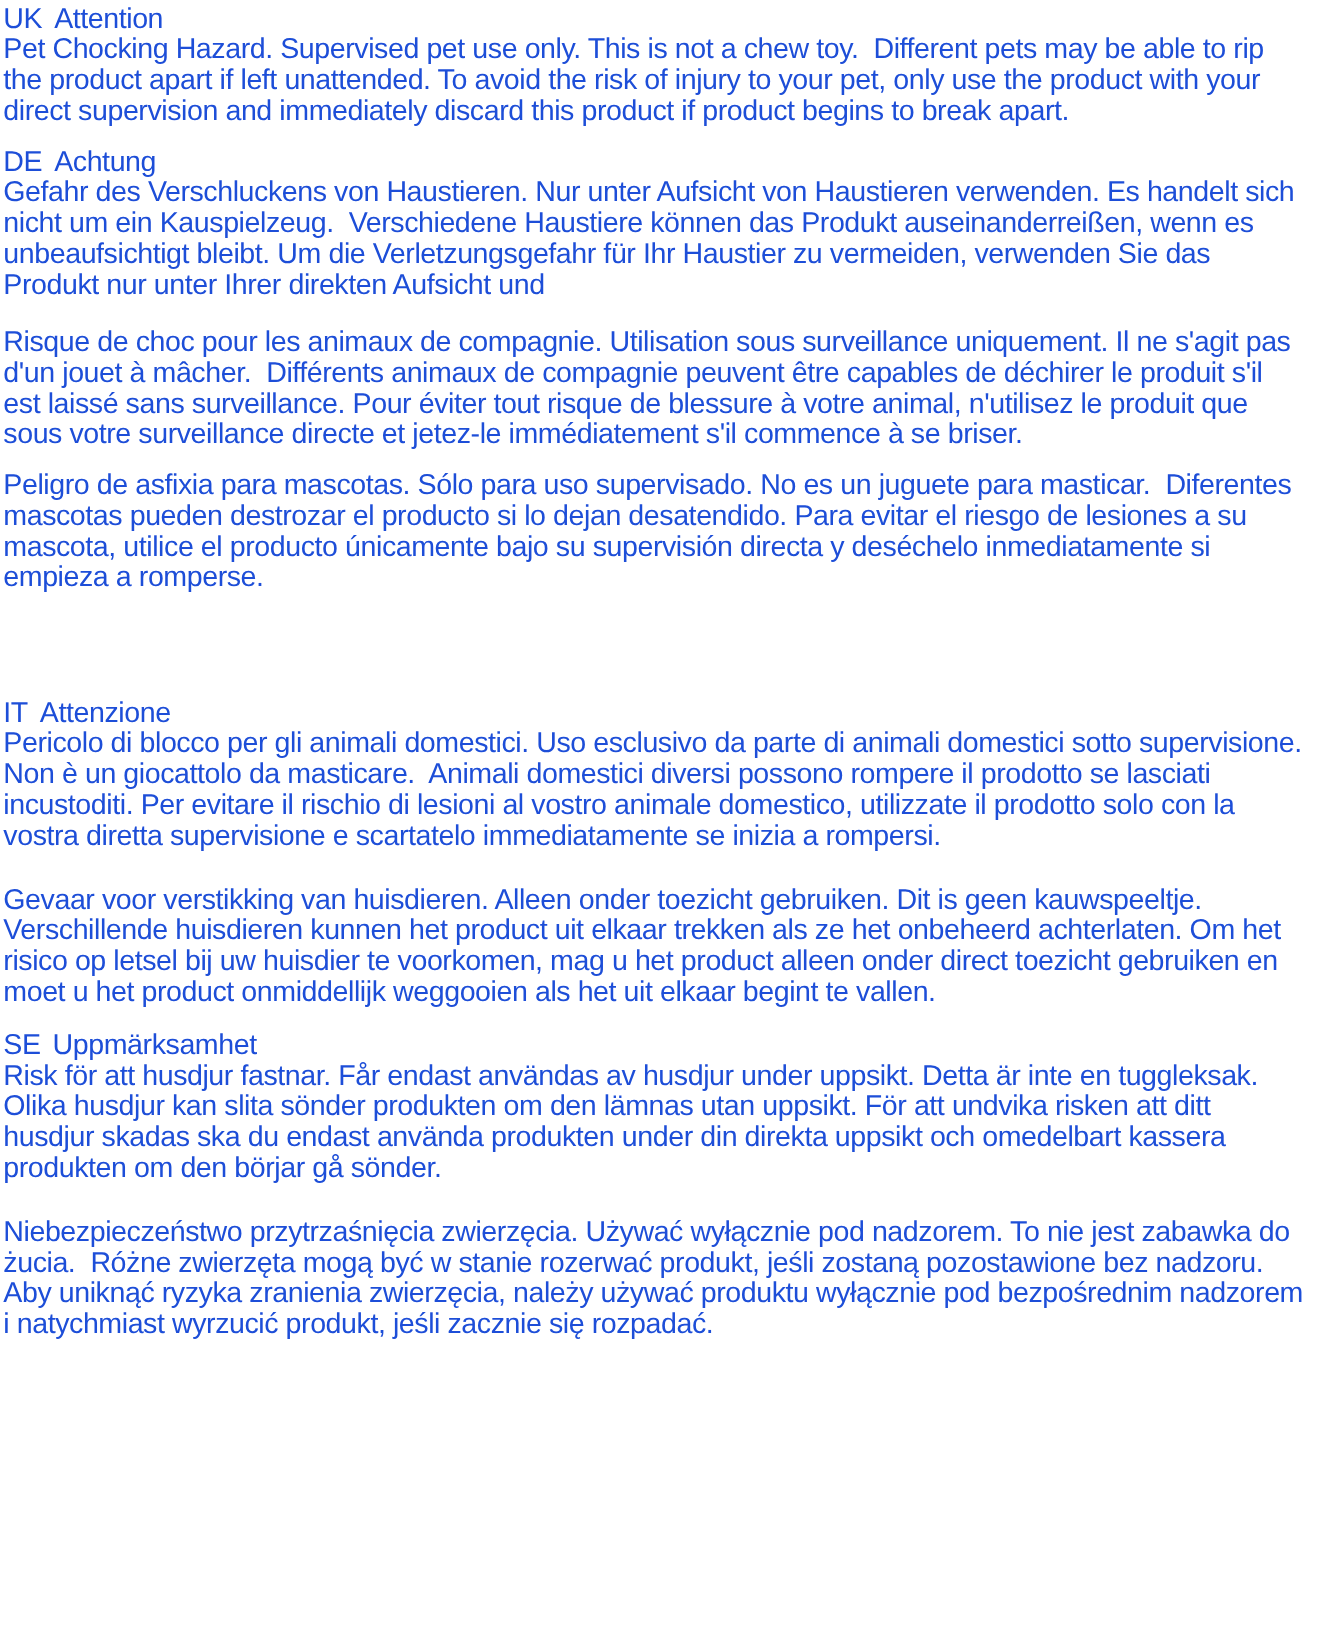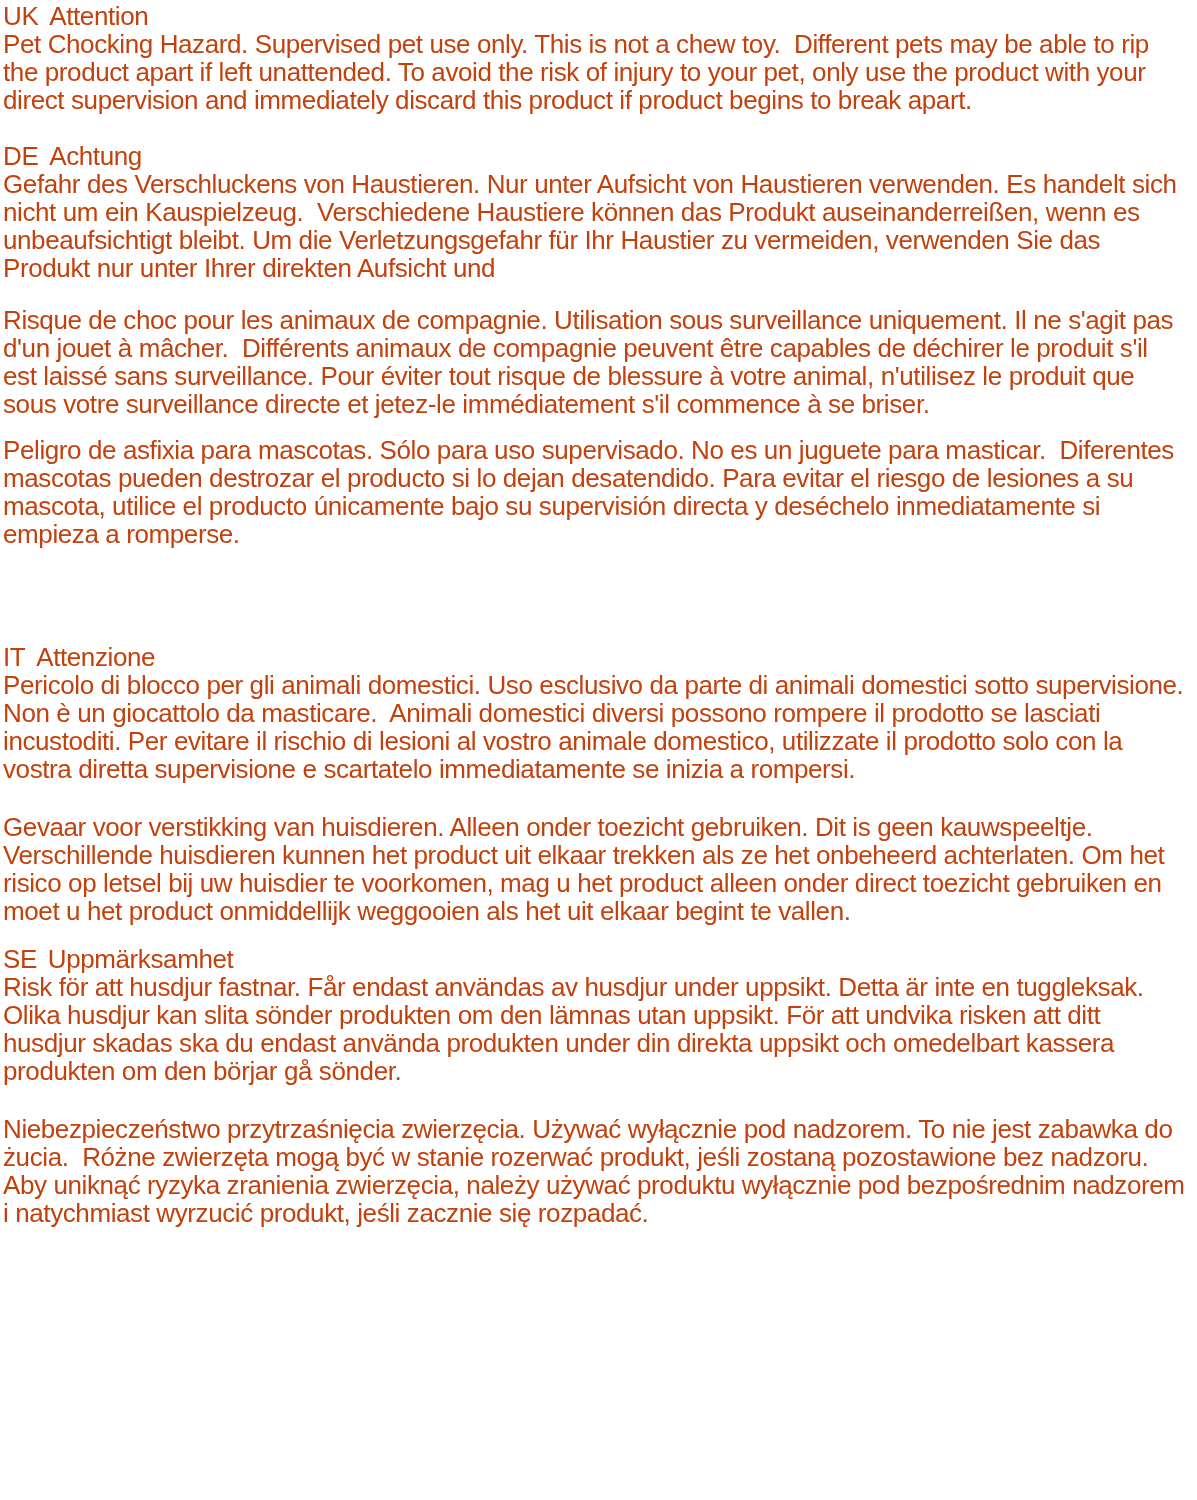--- a/index.html
+++ b/index.html
@@ -10,30 +10,30 @@
     width: 1197px;
     height: 1500px;
     background: #ffffff;
     overflow: hidden;
   }
   .page {
     box-sizing: border-box;
     width: 1197px;
     height: 1500px;
     padding: 2px 10px 0 3px;
-    color: #c2410c;
+    color: #1d4ed8;
     font-family: "Liberation Sans", sans-serif;
     font-size: 26px;
     line-height: 28px;
     letter-spacing: -0.4px;
   }
   .sec { margin: 0; }
   
   .sec + .sec { margin-top: 28px; }
-  .sec.sec-de { margin-top: 28px; }
+  .sec.sec-de { margin-top: 18px; }
   .sec.sec-fr { margin-top: 24px; }
   .sec.sec-es { margin-top: 18px; }
   .sec.sec-it { margin-top: 95px; }  
   .sec.sec-nl { margin-top: 30px; }
   .sec.sec-se { margin-top: 20px; }
   .sec.sec-pl { margin-top: 30px; }
 
   .sec-heading {
     margin: 0;
     font-weight: 400;

